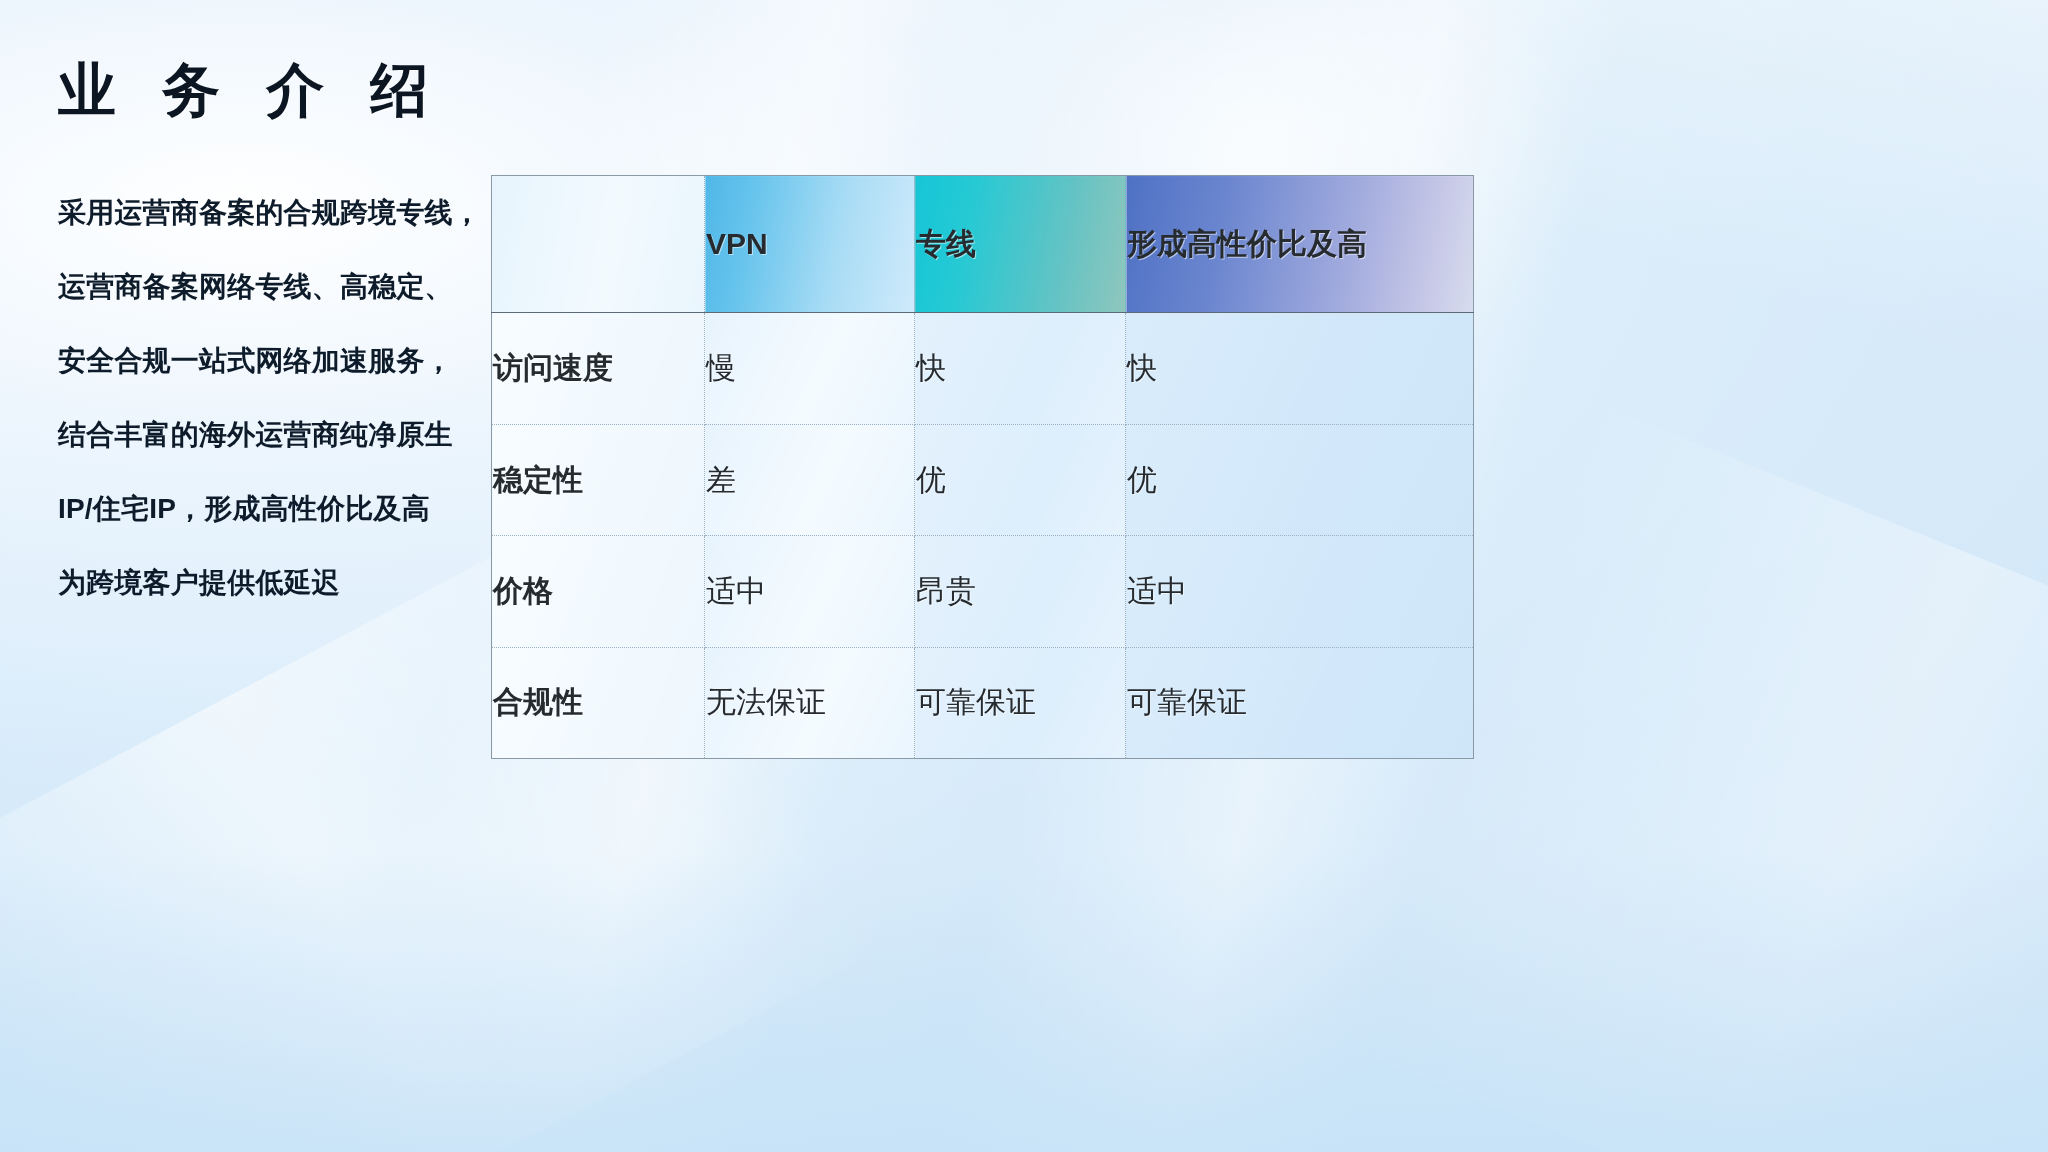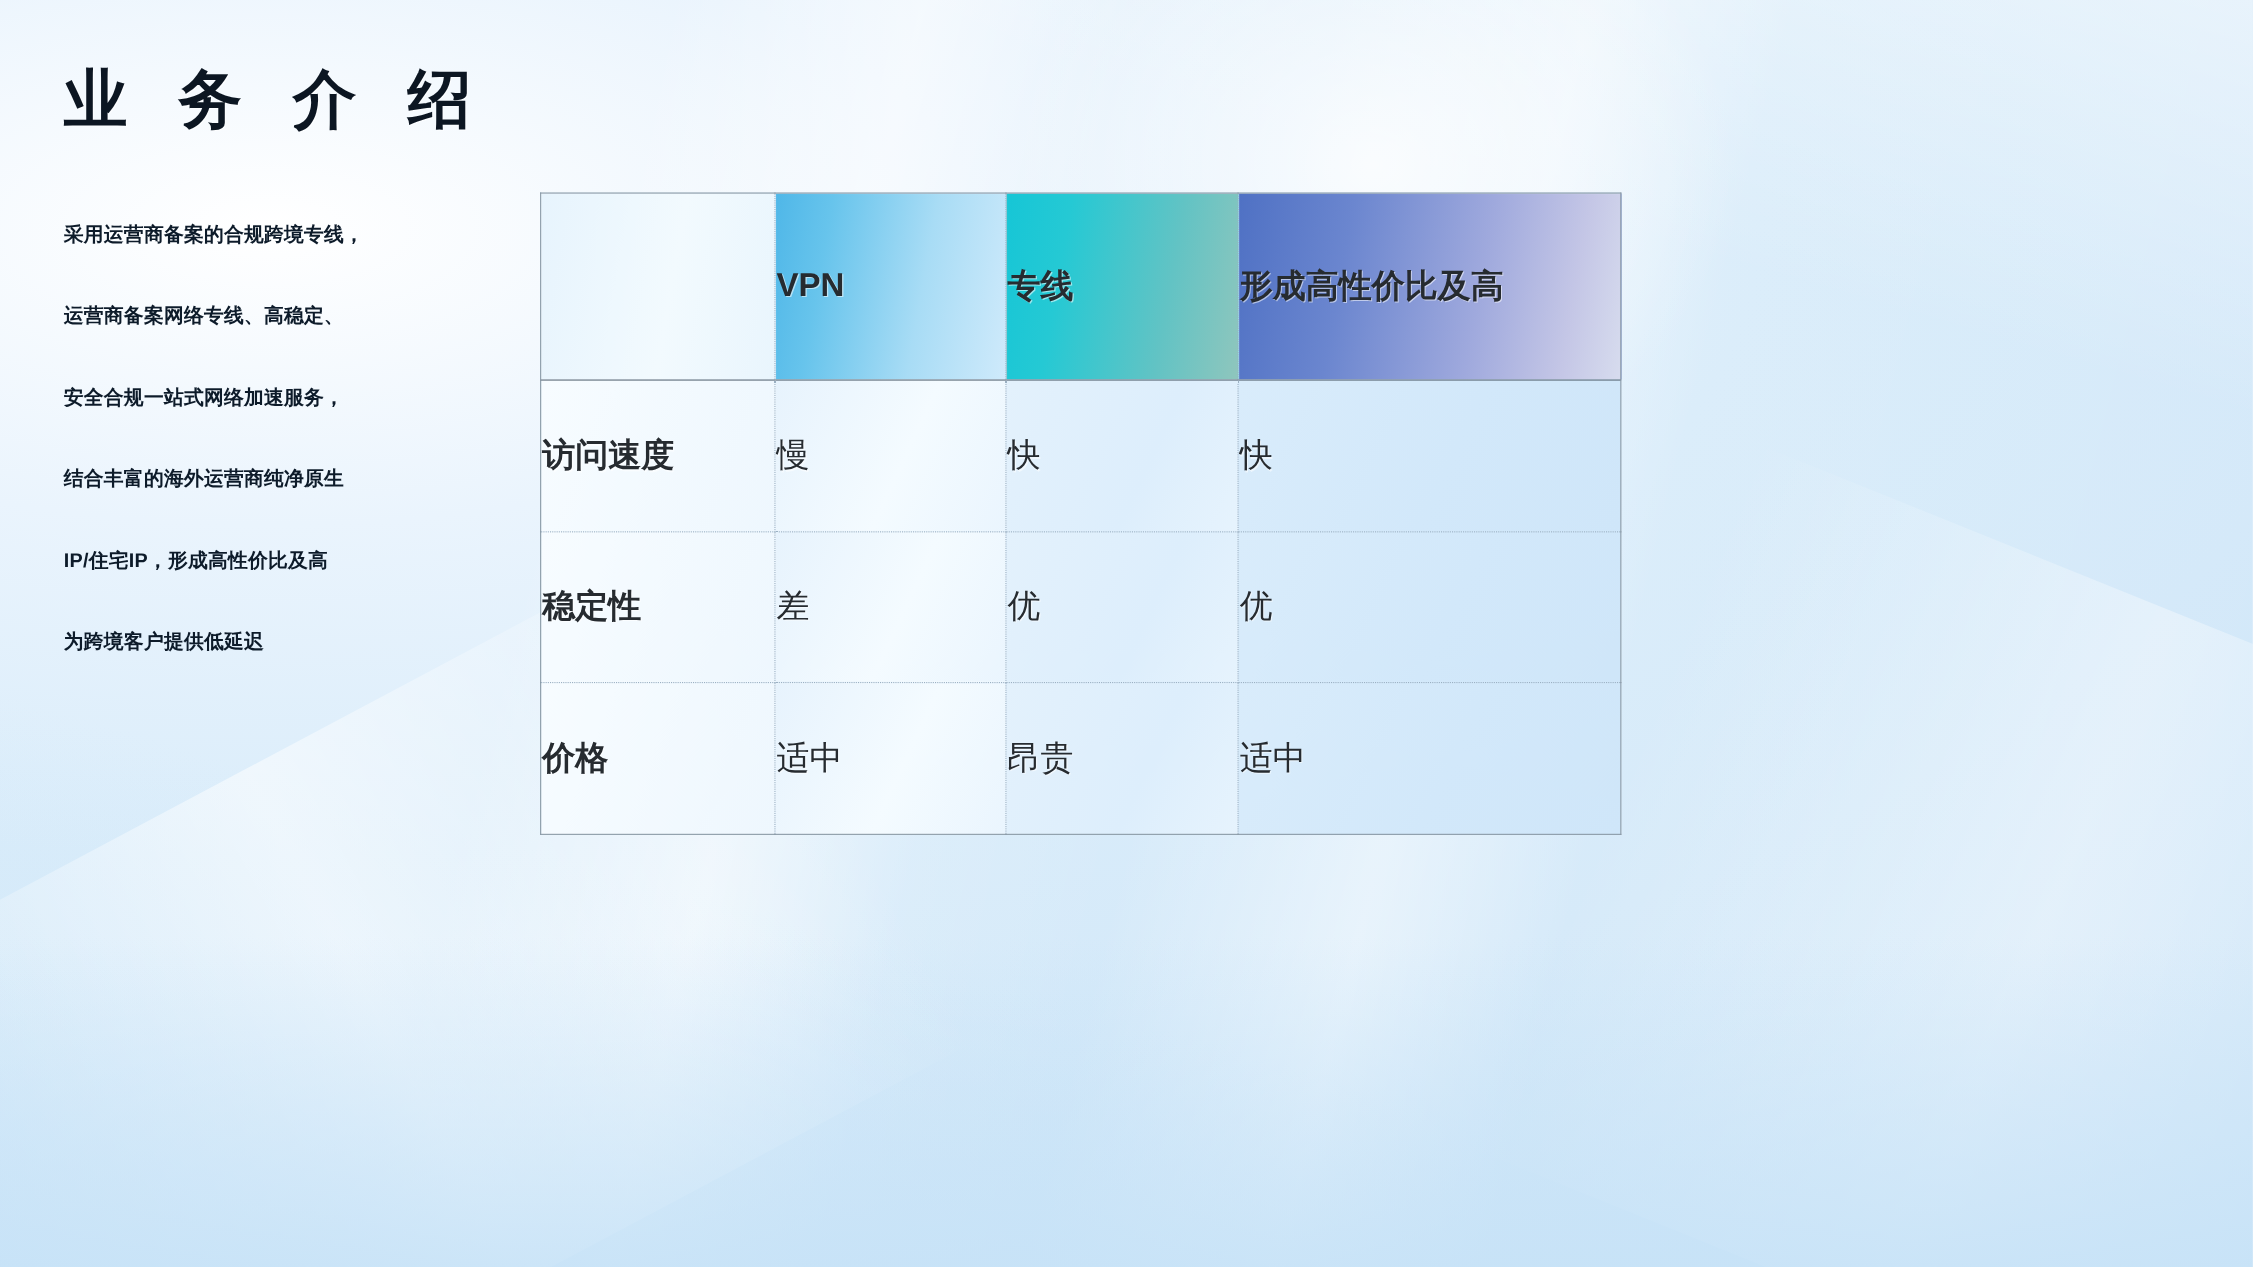--- a/index.html
+++ b/index.html
@@ -60,21 +60,21 @@
   #page-title{
     position:absolute;left:58px;top:52px;
     font-size:58px;font-weight:700;letter-spacing:15px;
     color:#0c1622;
     text-shadow:1px 1px 0 rgba(255,255,255,0.65);
     white-space:nowrap;
   }
 
   #intro-paragraph{
     position:absolute;left:58px;top:176px;width:470px;
-    font-size:18px;font-weight:700;color:#0d1b2a;
+    font-size:28px;font-weight:700;color:#0d1b2a;
     line-height:74px;letter-spacing:0.2px;
   }
   #intro-paragraph .line{white-space:nowrap;}
 
   
   #comparison-table{
     position:absolute;left:491px;top:175px;
     width:982px;height:584px;
     border:1px solid #8a99a6;
     box-sizing:border-box;
@@ -181,17 +181,23 @@
         <td class="cell-v col-c">优</td>
       </tr>
 
       <tr class="r3">
         <td class="row-label">价格</td>
         <td class="cell-v col-a">适中</td>
         <td class="cell-v col-b">昂贵</td>
         <td class="cell-v col-c">适中</td>
       </tr>
 
+      <tr class="r4">
+        <td class="row-label">合规性</td>
+        <td class="cell-v col-a">无法保证</td>
+        <td class="cell-v col-b">可靠保证</td>
+        <td class="cell-v col-c">可靠保证</td>
+      </tr>
 
     </tbody>
   </table>
 
 </div>
 
 </body></html>

